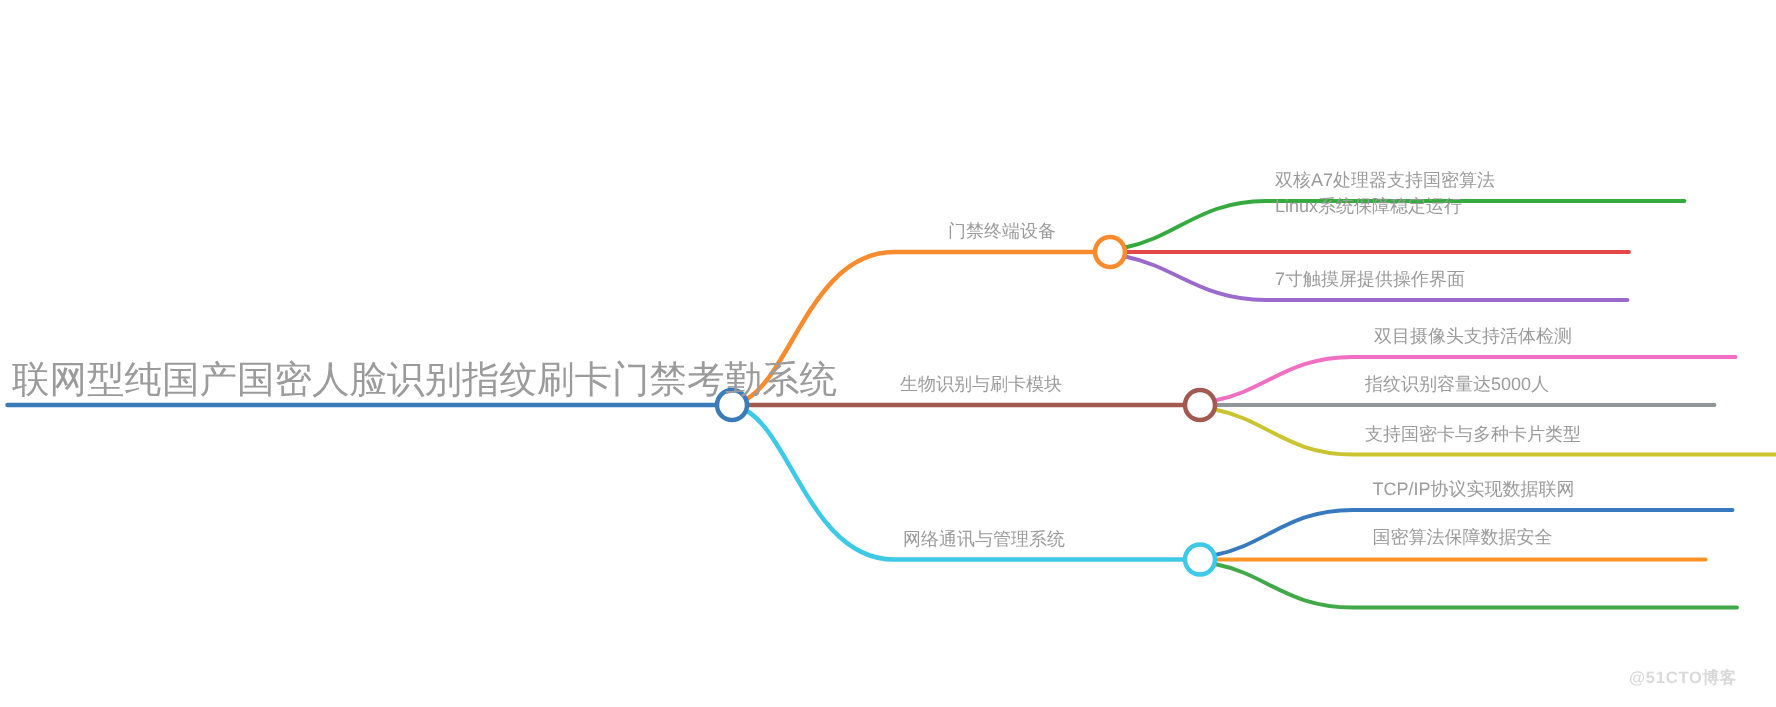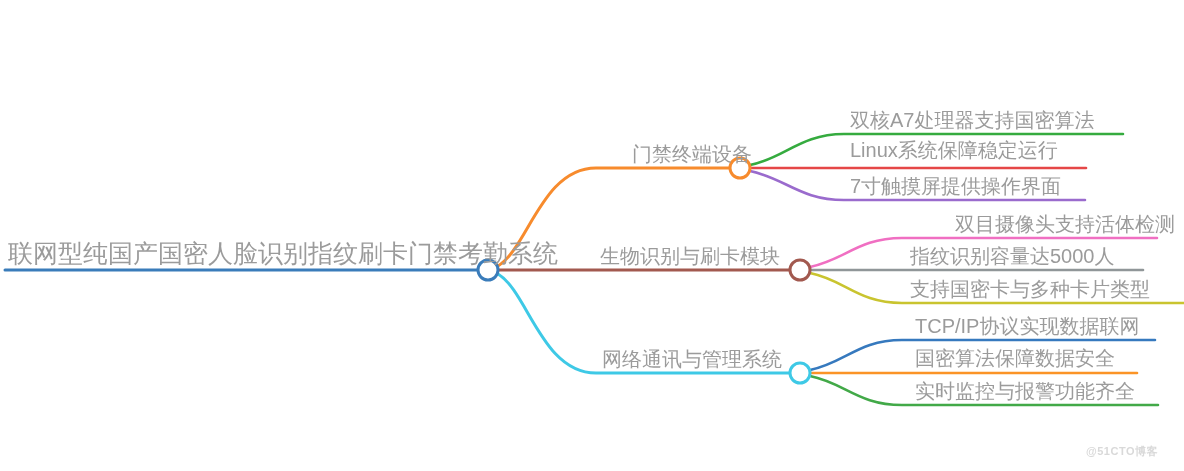--- a/index.html
+++ b/index.html
@@ -2,21 +2,21 @@
 <html><head>
 <meta charset="utf-8">
 <style>
   html,body{margin:0;padding:0;background:#fff;}
   .stage{
     position:relative;width:1184px;height:471px;background:#ffffff;overflow:hidden;
     font-family:"Liberation Sans","DejaVu Sans",sans-serif;
   }
   .canvas{position:absolute;left:0;top:0;}
   .label{
-    position:absolute;color:#9b9b9b;font-size:20px;line-height:26px;
+    position:absolute;color:#9b9b9b;font-size:12px;line-height:26px;
     white-space:nowrap;font-weight:400;cursor:default;
   }
   .label.root{font-size:25px;}
   .watermark{
     position:absolute;right:26px;bottom:12px;font-size:11px;color:#d9d9d9;
     letter-spacing:.5px;
     font-weight:bold;
   }
 </style>
 </head>
@@ -46,27 +46,26 @@
     <circle cx="488" cy="270" r="10" fill="#ffffff" stroke-width="3" stroke="#3a7cba"></circle>
     <circle cx="740" cy="168" r="10" fill="#ffffff" stroke-width="3" stroke="#f78b2d"></circle>
     <circle cx="800" cy="270" r="10" fill="#ffffff" stroke-width="3" stroke="#a2594f"></circle>
     <circle cx="800" cy="373" r="10" fill="#ffffff" stroke-width="3" stroke="#3ec9e6"></circle>
   </svg>
 
   <div class="label root" style="left:8px;top:240px;">联网型纯国产国密人脸识别指纹刷卡门禁考勤系统</div>
 
   <div class="label" style="left:632px;top:141px;">门禁终端设备</div>
   <div class="label" style="left:850px;top:107px;">双核A7处理器支持国密算法</div>
-  <div class="label" style="left:850px;top:137px;">Linux系统保障稳定运行</div>
+  <div class="label" style="left:850px;top:124px;">Linux系统保障稳定运行</div>
   <div class="label" style="left:850px;top:173px;">7寸触摸屏提供操作界面</div>
 
   <div class="label" style="left:600px;top:243px;">生物识别与刷卡模块</div>
-  <div class="label" style="left:955px;top:211px;text-align:center;">双目摄像头支持活体检测</div>
+  <div class="label" style="left:916px;top:211px;text-align:center;">双目摄像头支持活体检测</div>
   <div class="label" style="left:910px;top:243px;">指纹识别容量达5000人</div>
   <div class="label" style="left:910px;top:276px;">支持国密卡与多种卡片类型</div>
 
   <div class="label" style="left:602px;top:346px;">网络通讯与管理系统</div>
   <div class="label" style="left:915px;top:313px;">TCP/IP协议实现数据联网</div>
   <div class="label" style="left:915px;top:345px;">国密算法保障数据安全</div>
-  <div class="label" style="left:915px;top:378px;">实时监控与报警功能齐全</div>
 
   <div class="watermark">@51CTO博客</div>
 </div>
 
 </body></html>

